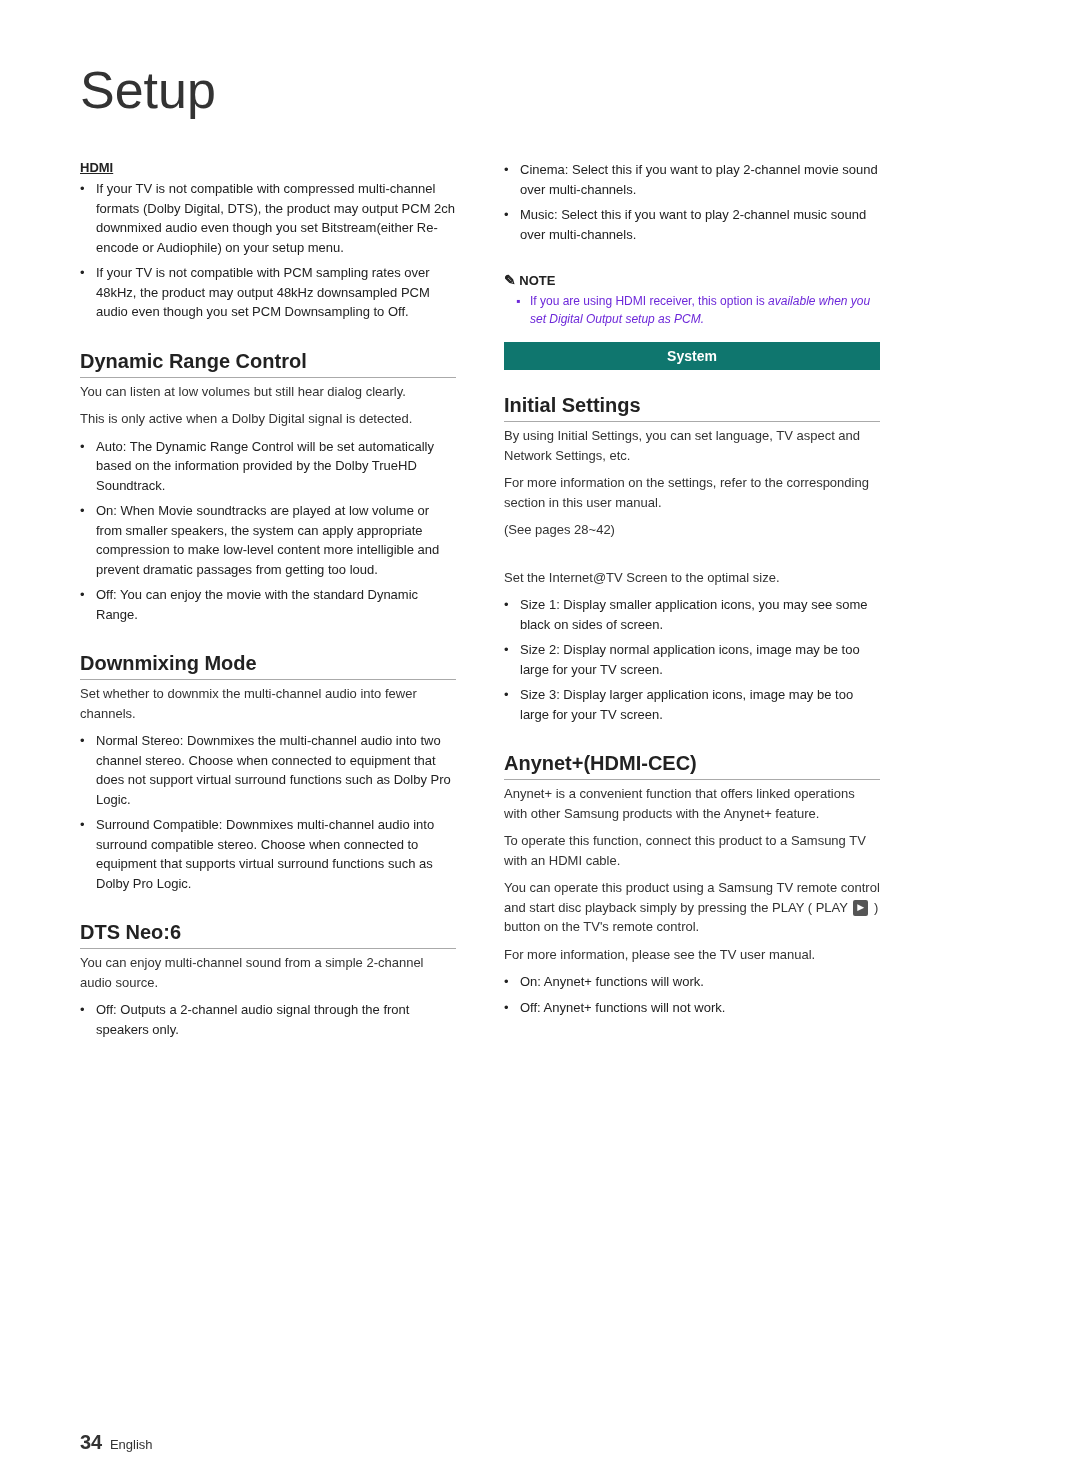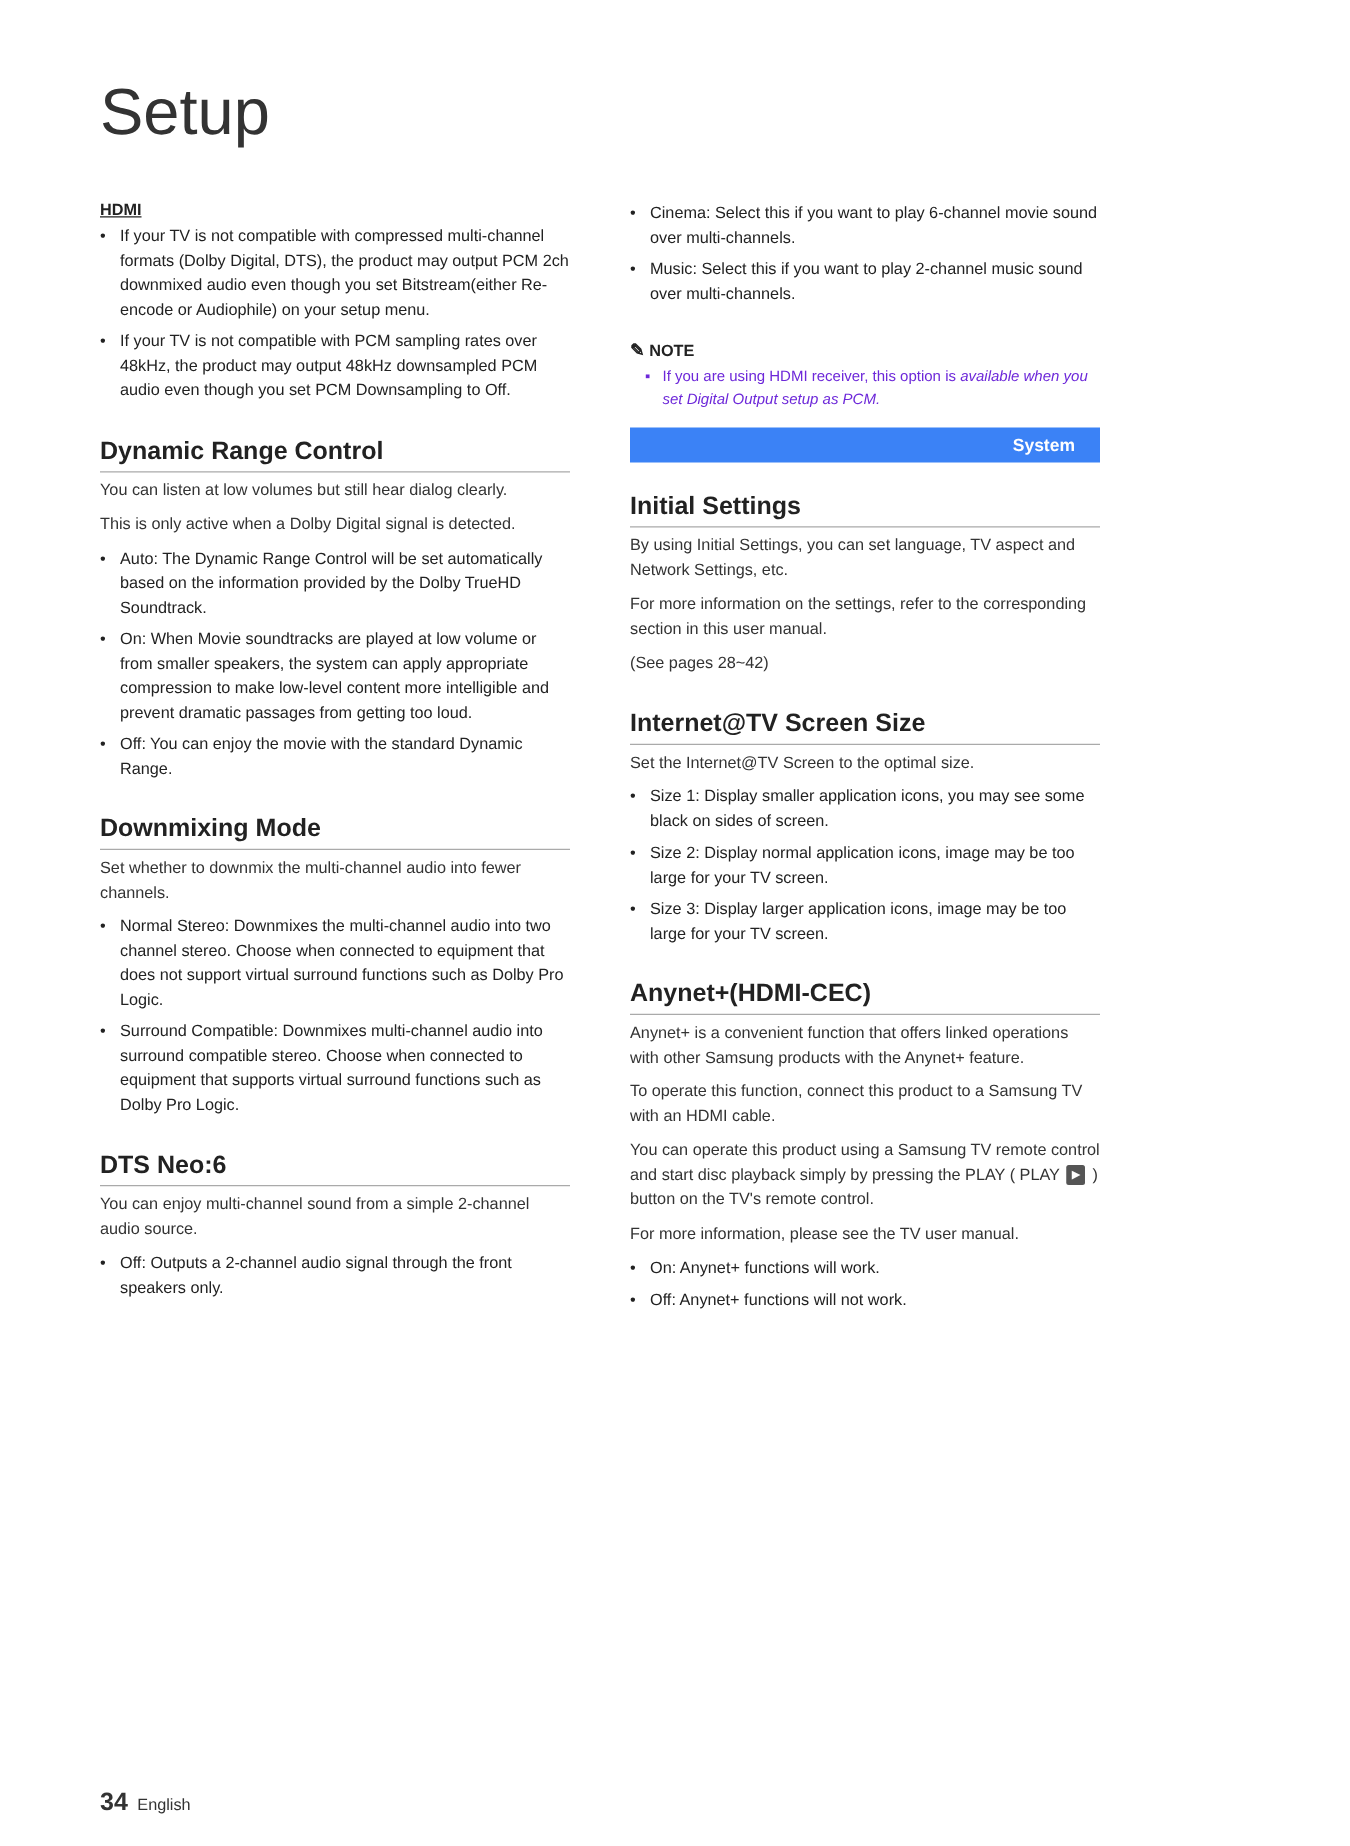--- a/index.html
+++ b/index.html
@@ -91,23 +91,23 @@
     }
 
     .section-desc {
       font-size: 13px;
       line-height: 1.5;
       margin-bottom: 8px;
       color: #333333;
     }
 
     .system-header {
-      background: #3b82f6;
+      background: #0f766e;
       color: #ffffff;
-      text-align: right;
+      text-align: center;
       font-size: 14px;
       font-weight: 700;
       padding: 6px 20px;
       margin-bottom: 24px;
     }
 
     .note-block {
       margin: 10px 0 14px 0;
     }
 
@@ -221,21 +221,21 @@
         </ul>
       </div>
 
     </div>
 
     <div class="col-right">
 
       <div class="section-block">
         <ul class="bullet-list">
           <li>
-            <b>Cinema</b><span>: Select this if you want to play 6-channel movie sound over multi-channels.</span>
+            <b>Cinema</b><span>: Select this if you want to play 2-channel movie sound over multi-channels.</span>
           </li>
           <li>
             <b>Music</b><span>: Select this if you want to play 2-channel music sound over multi-channels.</span>
           </li>
         </ul>
       </div>
 
       <div class="note-block">
         <div class="note-label">
           <span style="font-size:14px;">✎</span>
@@ -253,21 +253,20 @@
       </div>
 
       <div class="section-block">
         <div class="section-heading">Initial Settings</div>
         <p class="section-desc">By using Initial Settings, you can set language, TV aspect and Network Settings, etc.</p>
         <p class="section-desc">For more information on the settings, refer to the corresponding section in this user manual.</p>
         <p class="section-desc">(See pages 28~42)</p>
       </div>
 
       <div class="section-block">
-        <div class="section-heading">Internet@TV Screen Size</div>
         <p class="section-desc">Set the Internet@TV Screen to the optimal size.</p>
         <ul class="bullet-list">
           <li>
             <b>Size 1</b><span>: Display smaller application icons, you may see some black on sides of screen.</span>
           </li>
           <li>
             <b>Size 2</b><span>: Display normal application icons, image may be too large for your TV screen.</span>
           </li>
           <li>
             <b>Size 3</b><span>: Display larger application icons, image may be too large for your TV screen.</span>

